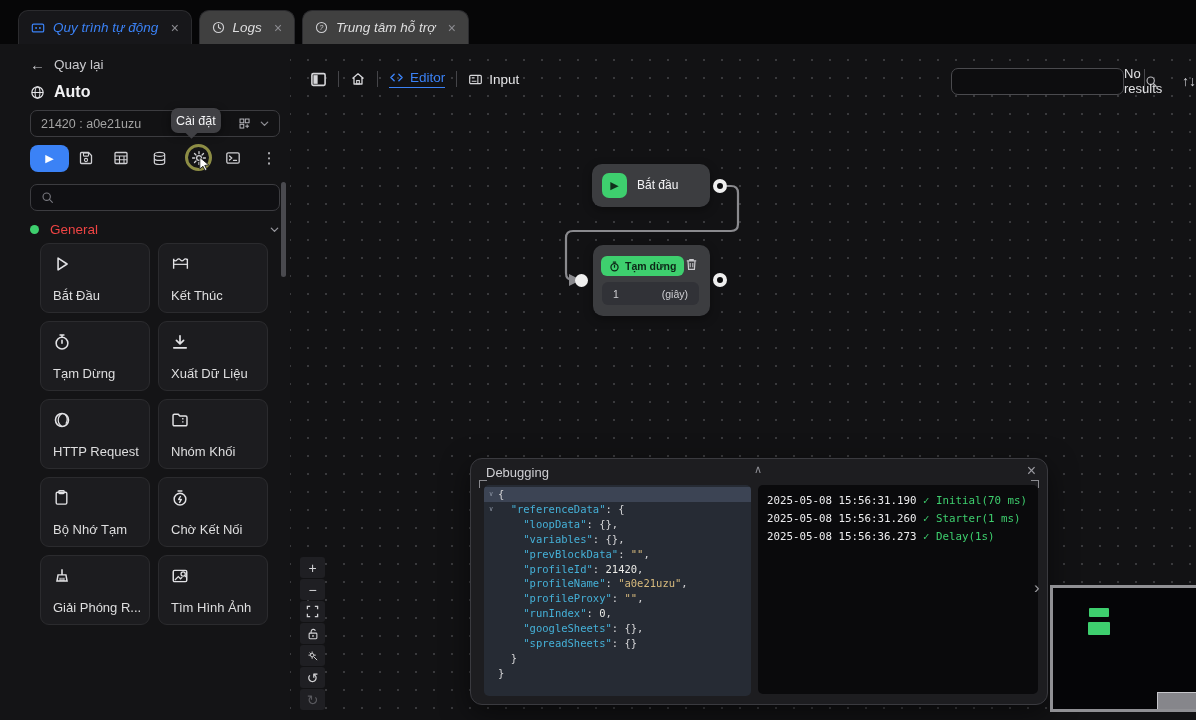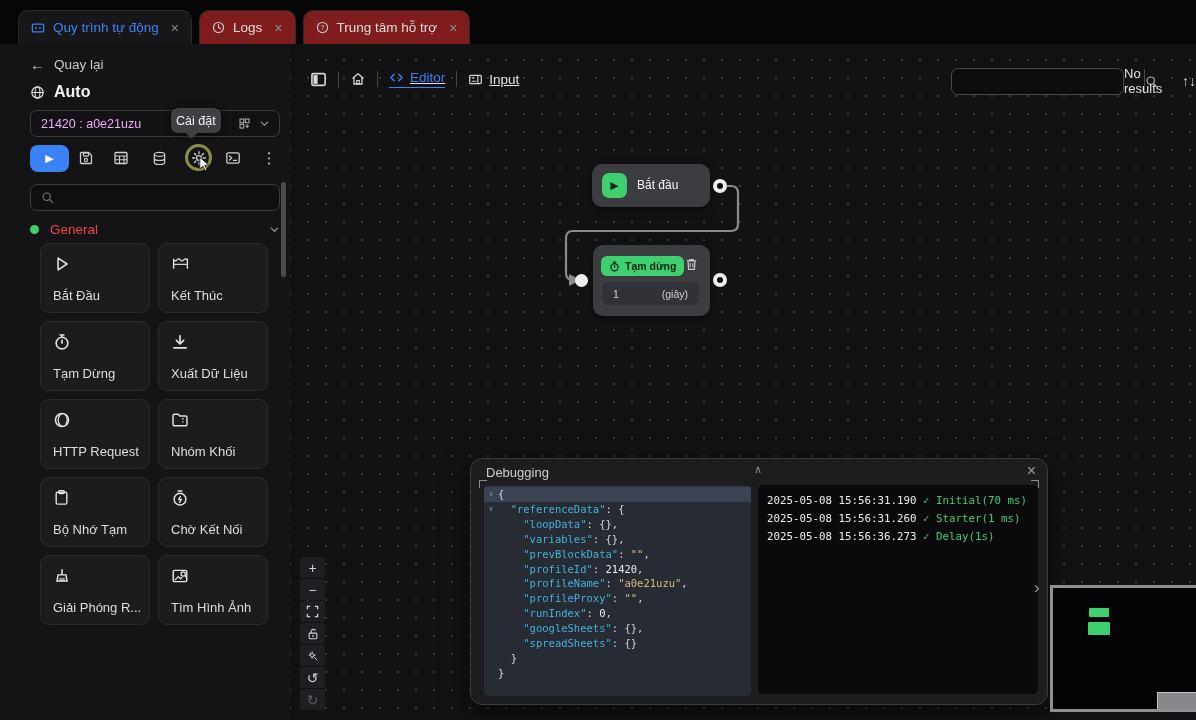--- a/index.html
+++ b/index.html
@@ -2,38 +2,38 @@
 <html style="--accent: #3b82f6; --green: #3ecf6e; --code-key: #45b1d8; --code-string: #d7ba7d; --log-green: #3ecf6e; --log-blue: #4ba3f5;"><head>
 <meta charset="utf-8">
 <style>
   html,body{margin:0;padding:0;background:#060607;}
   #app{position:relative;width:1196px;height:720px;overflow:hidden;background:#060607;
        font-family:"Liberation Sans",sans-serif;color:#e4e4e6;-webkit-font-smoothing:antialiased;}
   svg{display:block}
   .ic{display:inline-flex;align-items:center;justify-content:center;line-height:1;}
 
   
-  .tabbar{position:absolute;left:18px;top:10px;display:flex;gap:7px;height:34px;}
-  .tab{display:flex;align-items:center;gap:8px;padding:0 12px;height:33px;background:#7f1d1d;
+  .tabbar{position:absolute;left:18px;top:10px;display:flex;gap:7px;height:34px;font-style:italic;}
+  .tab{display:flex;align-items:center;gap:8px;padding:0 12px;height:33px;background:#404040;
        border:1px solid #2b2b2e;border-bottom:none;border-radius:10px 10px 0 0;font-size:13.5px;color:#dededf;cursor:default;}
   .tab.active{background:#17171a;color:var(--accent);}
   .tab.active .tlabel{color:var(--accent);}
   .tab .ticon{color:#cfcfd2;}
   .tab.active .ticon{color:var(--accent);}
   .tclose{color:#8d8d92;font-size:14px;margin-left:4px;}
 
   
   .sidebar{position:absolute;left:0;top:44px;width:290px;height:676px;background:#141416;border-right:1px solid #1f1f22;}
   .back-row{position:absolute;left:30px;top:13px;display:flex;gap:9px;align-items:center;font-size:13.5px;color:#c9c9cd;}
   .back-arrow{font-size:15px;color:#c9c9cd;}
   .title-row{position:absolute;left:30px;top:39px;display:flex;gap:9px;align-items:center;font-size:16px;font-weight:bold;color:#f2f2f4;}
   .title-row .ic{color:#e3e3e6;}
   .profile-row{position:absolute;left:30px;top:66px;width:250px;height:27px;border:1px solid #3c3c40;border-radius:7px;
                background:#121214;display:flex;align-items:center;box-sizing:border-box;}
-  .profile-text{margin-left:10px;font-size:12.5px;color:#f0abfc;flex:1;}
+  .profile-text{margin-left:10px;font-size:12.5px;color:#a3a3a3;flex:1;}
   .profile-apps{color:#b9b9bf;margin-right:8px;}
   .profile-chev{color:#8f8f95;margin-right:9px;}
   .tooltip{position:absolute;left:171px;top:64px;height:25px;padding:0 5px;display:flex;align-items:center;background:#404044;
            border-radius:7px;font-size:12.5px;color:#f4f4f6;box-shadow:0 2px 8px rgba(0,0,0,.45);z-index:6;}
   .tooltip-caret{position:absolute;left:16px;bottom:-4px;width:9px;height:9px;background:#404044;transform:rotate(45deg);}
   .side-toolbar{position:absolute;left:0;top:100px;width:290px;height:30px;}
   .play-btn{position:absolute;left:30px;top:1px;width:39px;height:27px;background:var(--accent);border-radius:8px;
             display:flex;align-items:center;justify-content:center;color:#fff;font-size:11px;}
   .tool-ic{position:absolute;top:2px;width:24px;height:24px;display:flex;align-items:center;justify-content:center;color:#cfcfd3;}
   .gear-ring{position:absolute;left:185px;top:0px;width:27px;height:27px;border:3px solid #8d8d45;border-radius:50%;box-sizing:border-box;z-index:4;}
@@ -49,21 +49,21 @@
   .section-chev{color:#97979d;}
   .blocks-grid{position:absolute;left:40px;top:199px;display:grid;grid-template-columns:110px 110px;gap:8px;}
   .block-card{position:relative;width:110px;height:70px;background:#1c1c1f;border:1px solid #2b2b2e;border-radius:9px;box-sizing:border-box;}
   .block-card .bicon{position:absolute;left:12px;top:11px;color:#e2e2e5;}
   .block-card .blabel{position:absolute;left:12px;bottom:9px;font-size:13px;color:#dededf;white-space:nowrap;overflow:hidden;max-width:92px;}
   .side-scroll{position:absolute;left:281px;top:138px;width:5px;height:95px;border-radius:3px;background:#4a4a4f;}
 
   
   .canvas{position:absolute;left:290px;top:44px;right:0;bottom:0;background:#121214;
           background-image:radial-gradient(circle,#39393c 1.1px,transparent 1.4px);background-size:18px 18px;background-position:9px 7px;}
-  .cv-toolbar{position:absolute;left:20px;top:22px;display:flex;align-items:center;gap:11px;height:26px;text-decoration:underline;}
+  .cv-toolbar{position:absolute;left:20px;top:22px;display:flex;align-items:center;gap:11px;height:26px;}
   .cv-toolbar .ic{color:#d6d6d9;}
   .vdiv{width:1px;height:16px;background:#454549;}
   .cv-tab{display:flex;align-items:center;gap:6px;font-size:13.5px;color:#e6e6e8;}
   .cv-tab.active{color:var(--accent);border-bottom:1.5px solid var(--accent);padding-bottom:2px;}
   .cv-tab.active .ic{color:var(--accent);}
   .cv-search{position:absolute;left:630px;top:22px;display:flex;align-items:center;padding-left:31px;}
   .cv-search-box{width:173px;height:27px;border:1px solid #4a4a4e;border-radius:7px;background:#0d0d0f;display:flex;align-items:stretch;box-sizing:border-box;}
   .cv-search-box input{flex:1;background:transparent;border:none;outline:none;color:#ddd;font-size:13px;padding:0 8px;font-family:inherit;}
   .cv-search-btn{width:27px;display:flex;align-items:center;justify-content:center;border-left:1px solid #4a4a4e;color:#b9b9bd;}
   .cv-results{font-size:13px;color:#e2e2e4;}

